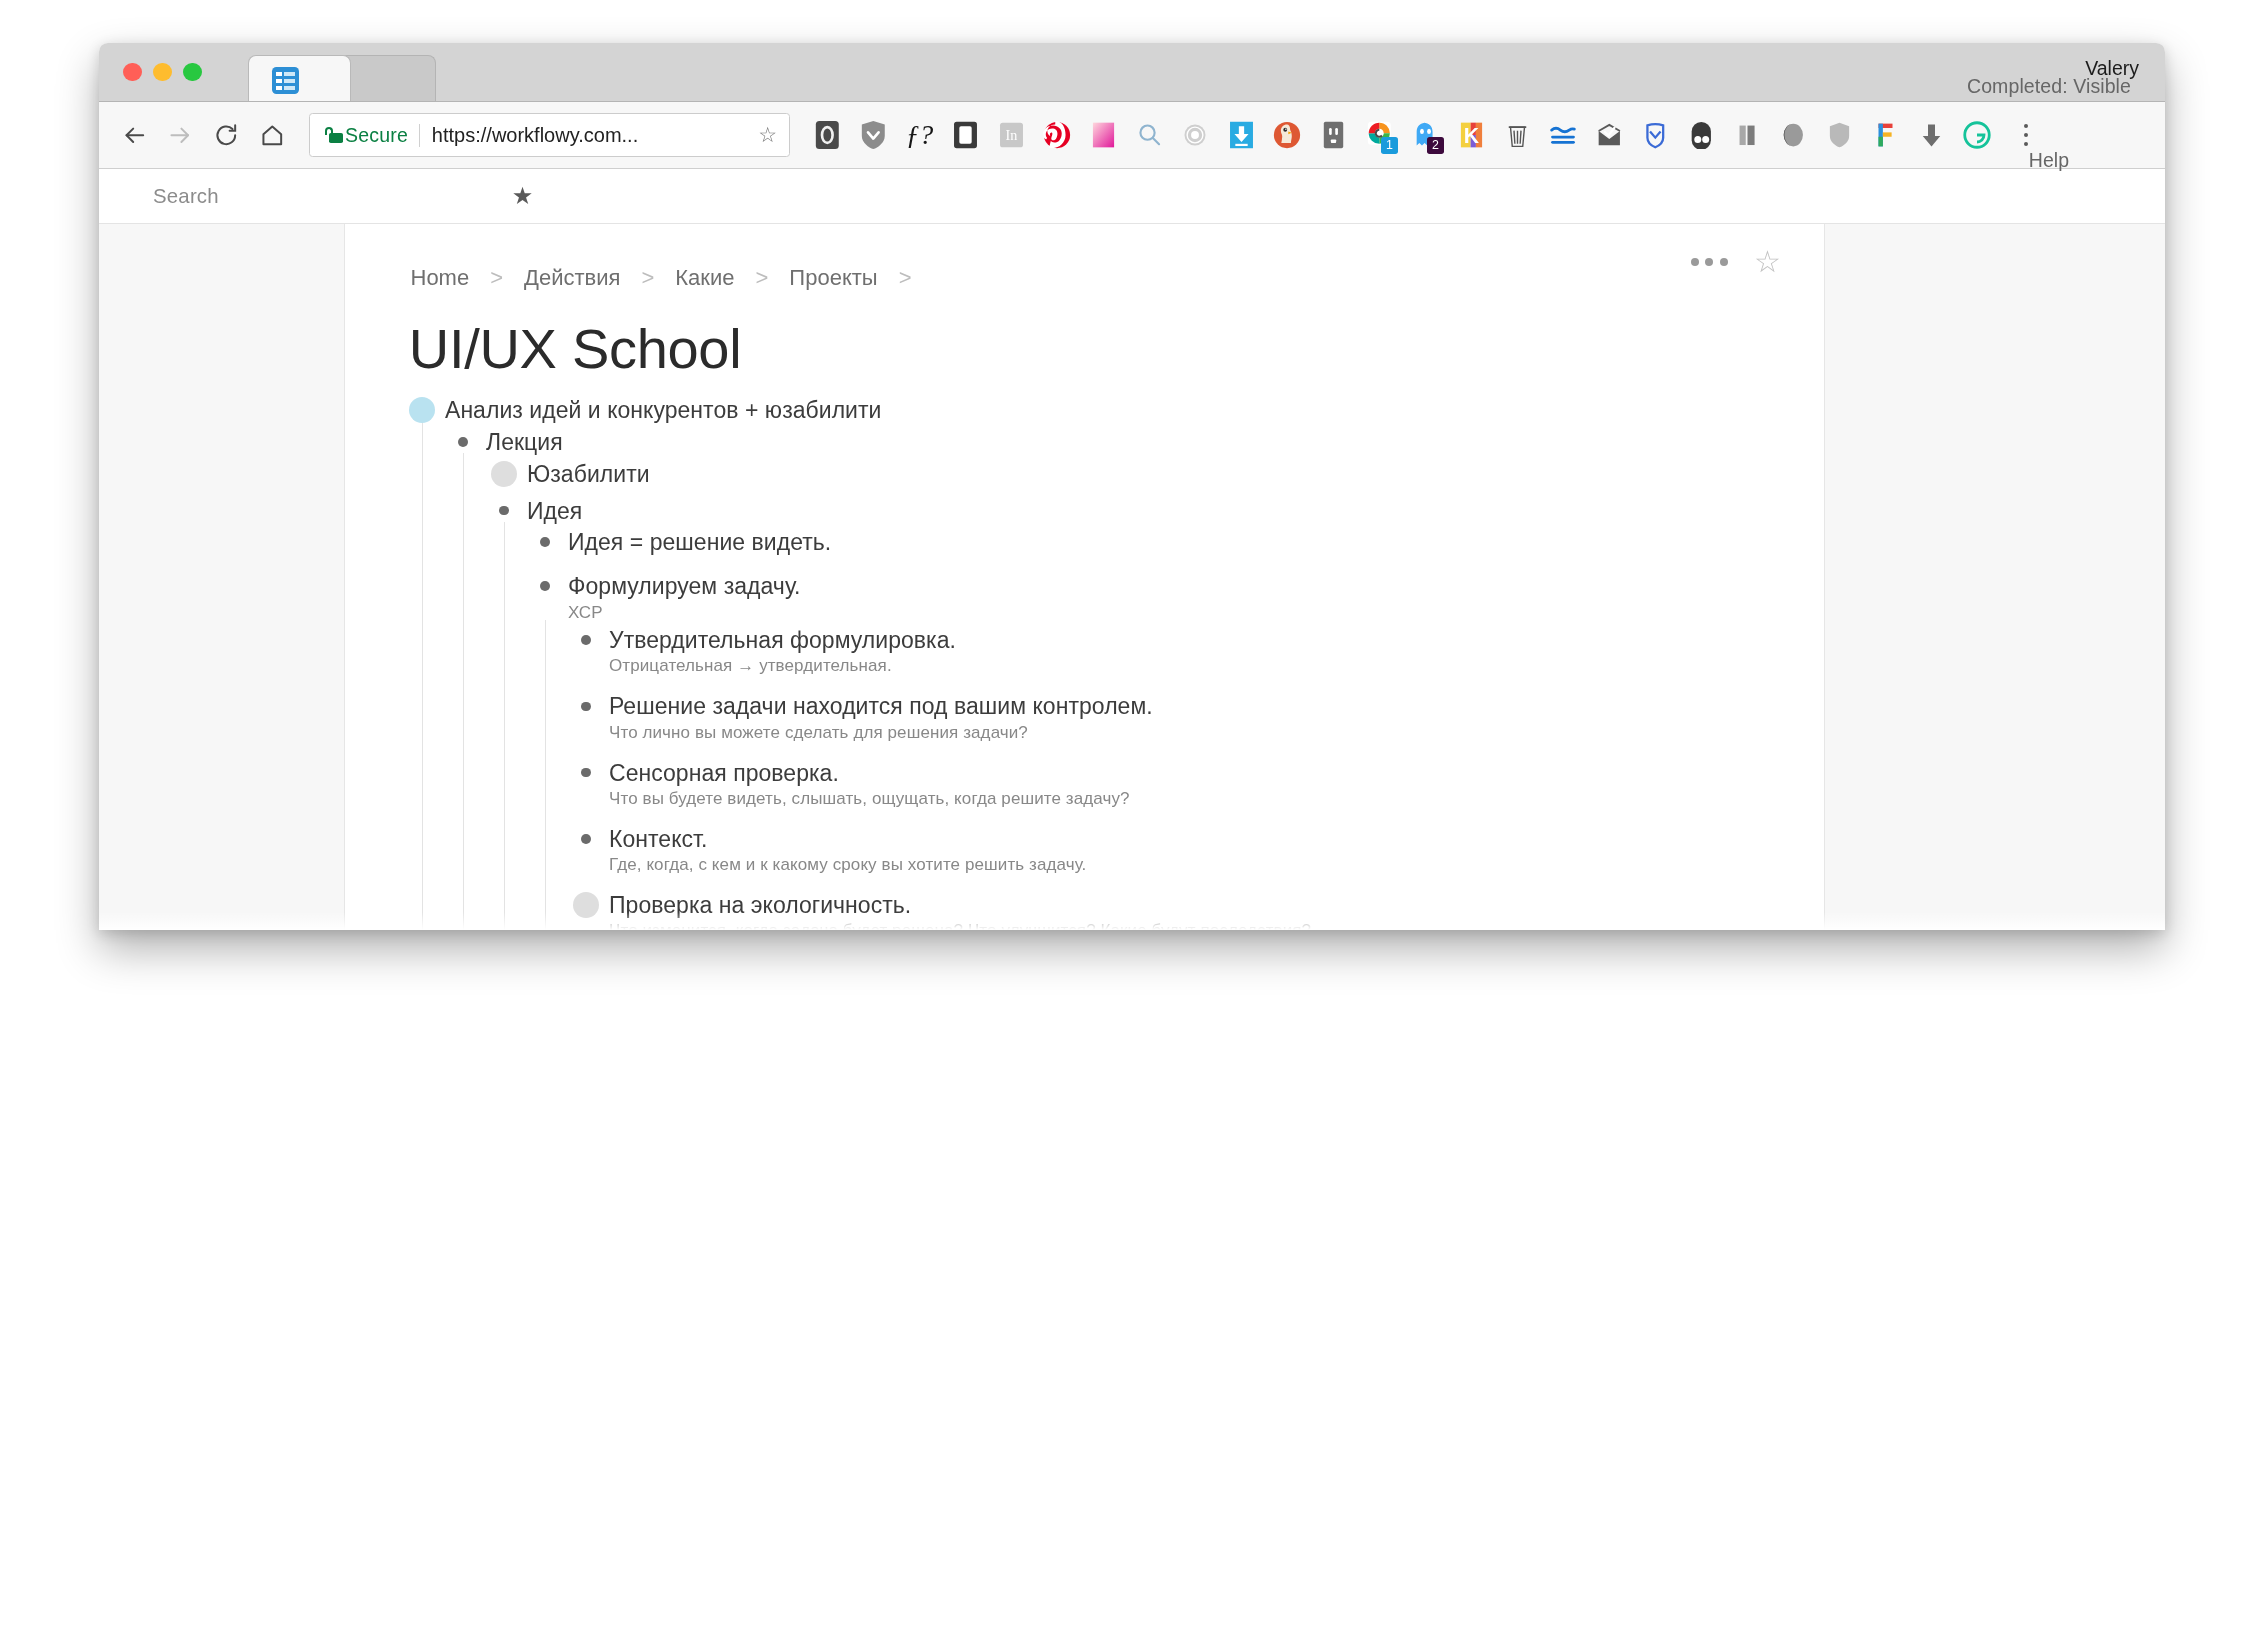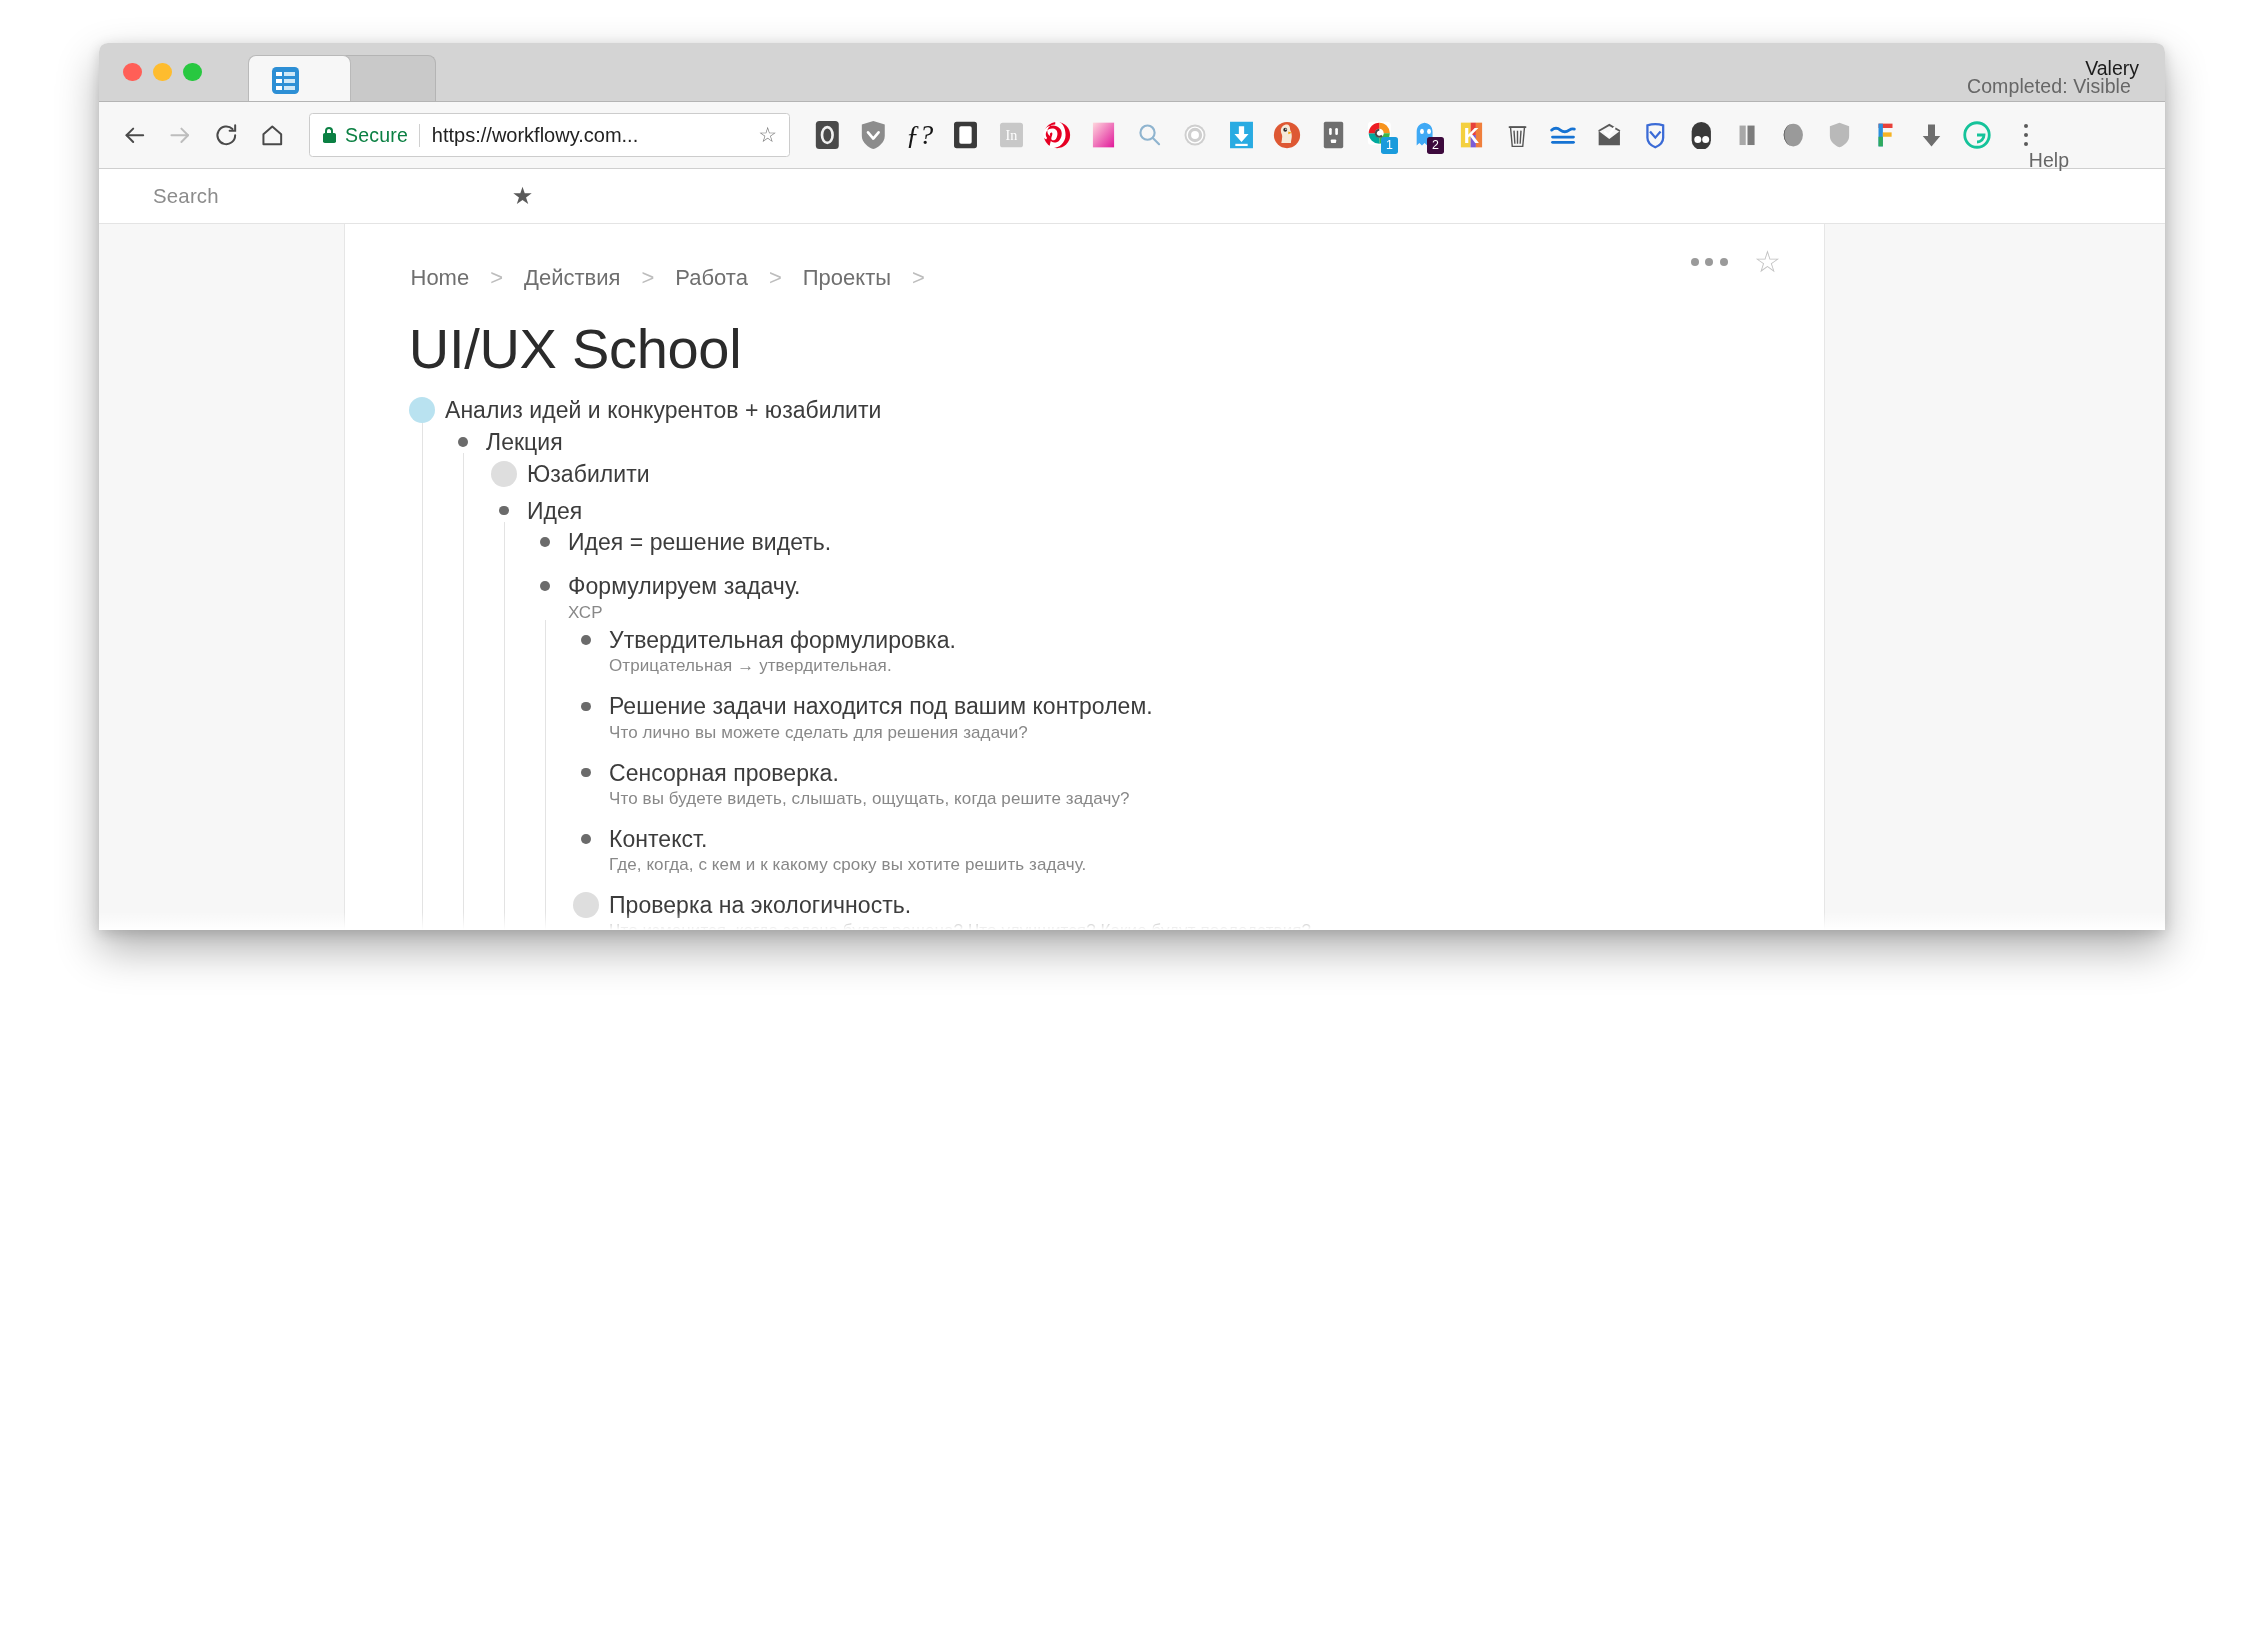--- a/index.html
+++ b/index.html
@@ -81,20 +81,21 @@
   .navbtn svg { display: block; }
   .omnibox {
     margin-left: 14px;
     width: 481px; height: 44px;
     background: #fff;
     border: 0.9px solid #ccc;
     border-radius: 3.5px;
     display: flex; align-items: center;
     padding: 0 12.4px;
     position: relative;
+    text-align: center;
   }
   .lock { width: 13.3px; height: 16px; position: relative; margin-right: 8.9px; }
   .lock-body { position: absolute; bottom: 0; width: 13.3px; height: 9.8px; background: #0b8043; border-radius: 1.8px; }
   .lock-shackle { position: absolute; top: 0; left: 2.7px; width: 8px; height: 8px; border: 2.2px solid #0b8043; border-bottom: none; border-radius: 4.4px 4.4px 0 0; }
   .secure-word { color: #0b8043; font-size: 19.5px; letter-spacing: 0.2px; }
   .omni-sep { width: 0.9px; height: 23px; background: #d0d0d0; margin: 0 11.5px; }
   .url { font-size: 20px; color: #222; white-space: nowrap; overflow: hidden; }
   .bm-star {
     position: absolute; right: 12.4px; top: 50%; transform: translateY(-50%);
     font-size: 21px; color: #777;
@@ -508,21 +509,21 @@
             <i></i>
           </span>
         <span class="star-outline">☆</span>
       </div>
 
       <div class="breadcrumb">
         <span>Home</span>
         <span class="crumb-sep">&gt;</span>
         <span>Действия</span>
         <span class="crumb-sep">&gt;</span>
-        <span>Работа</span>
+        <span>Какие</span>
         <span class="crumb-sep">&gt;</span>
         <span>Проекты</span>
         <span class="crumb-sep">&gt;</span>
       </div>
 
       <div class="wf-title">UI/UX School</div>
 
       <div class="outline" id="outline-root">
           <div class="node">
             <div class="node-row">

